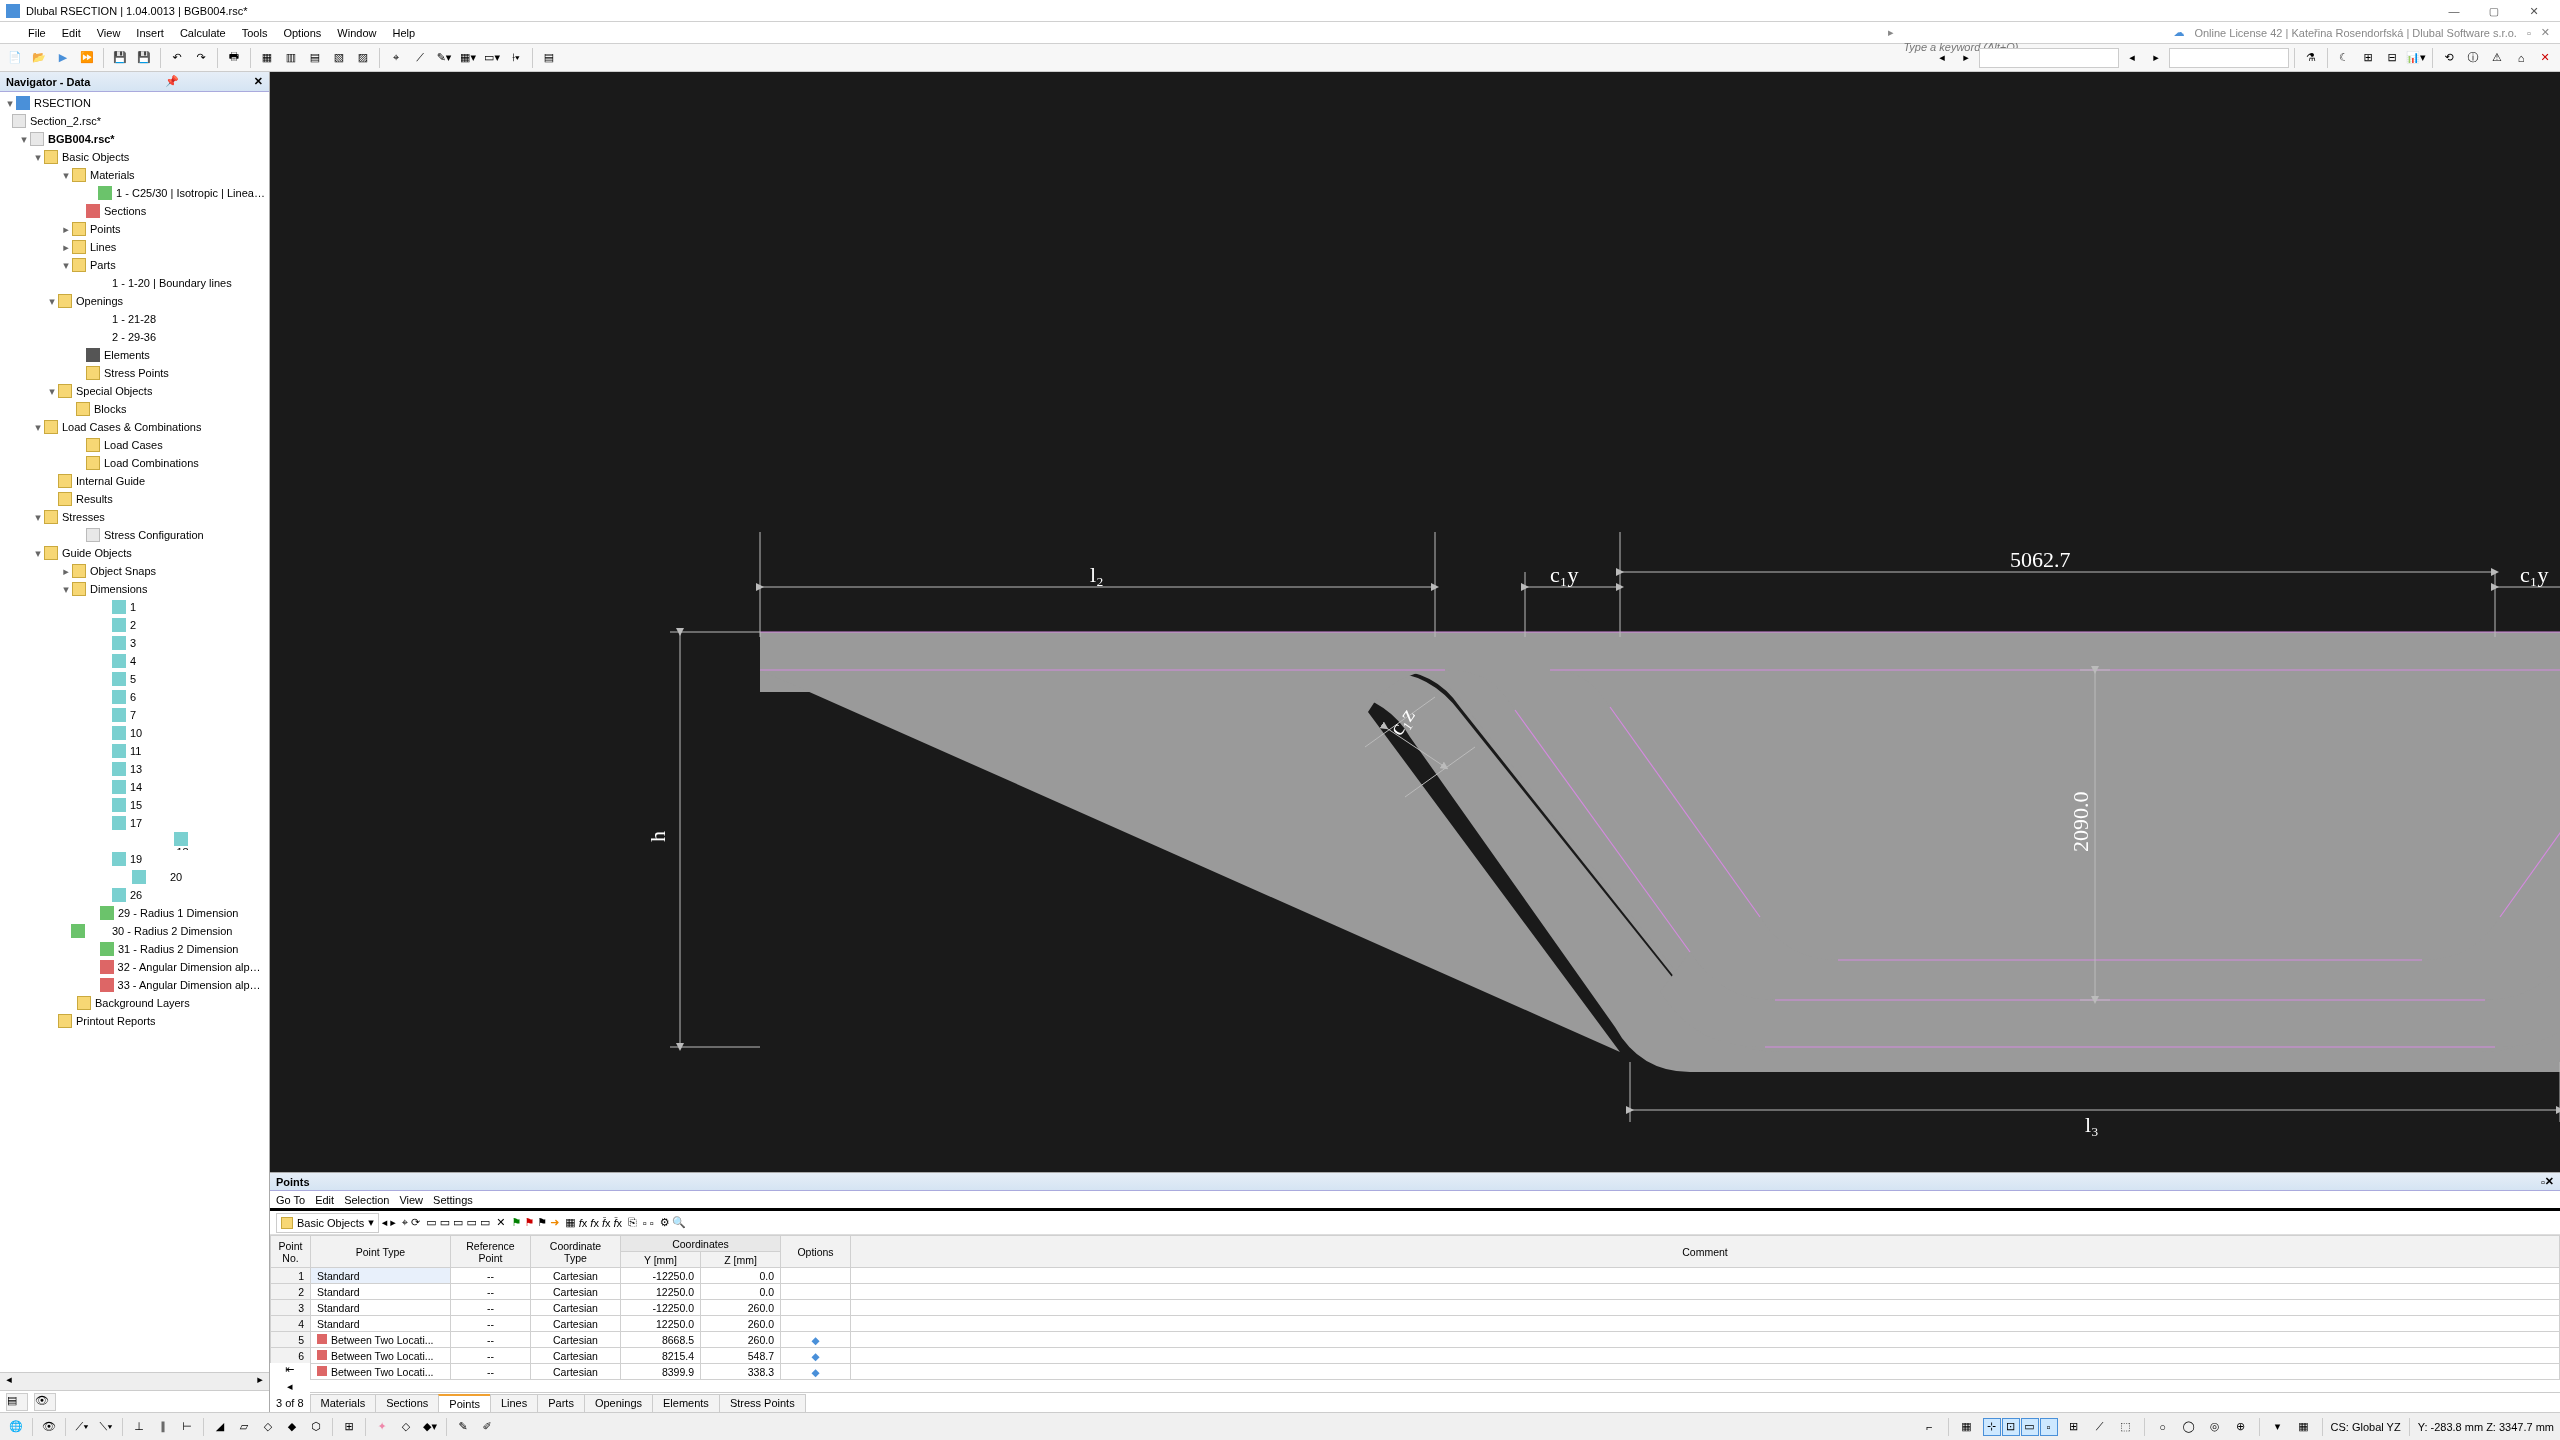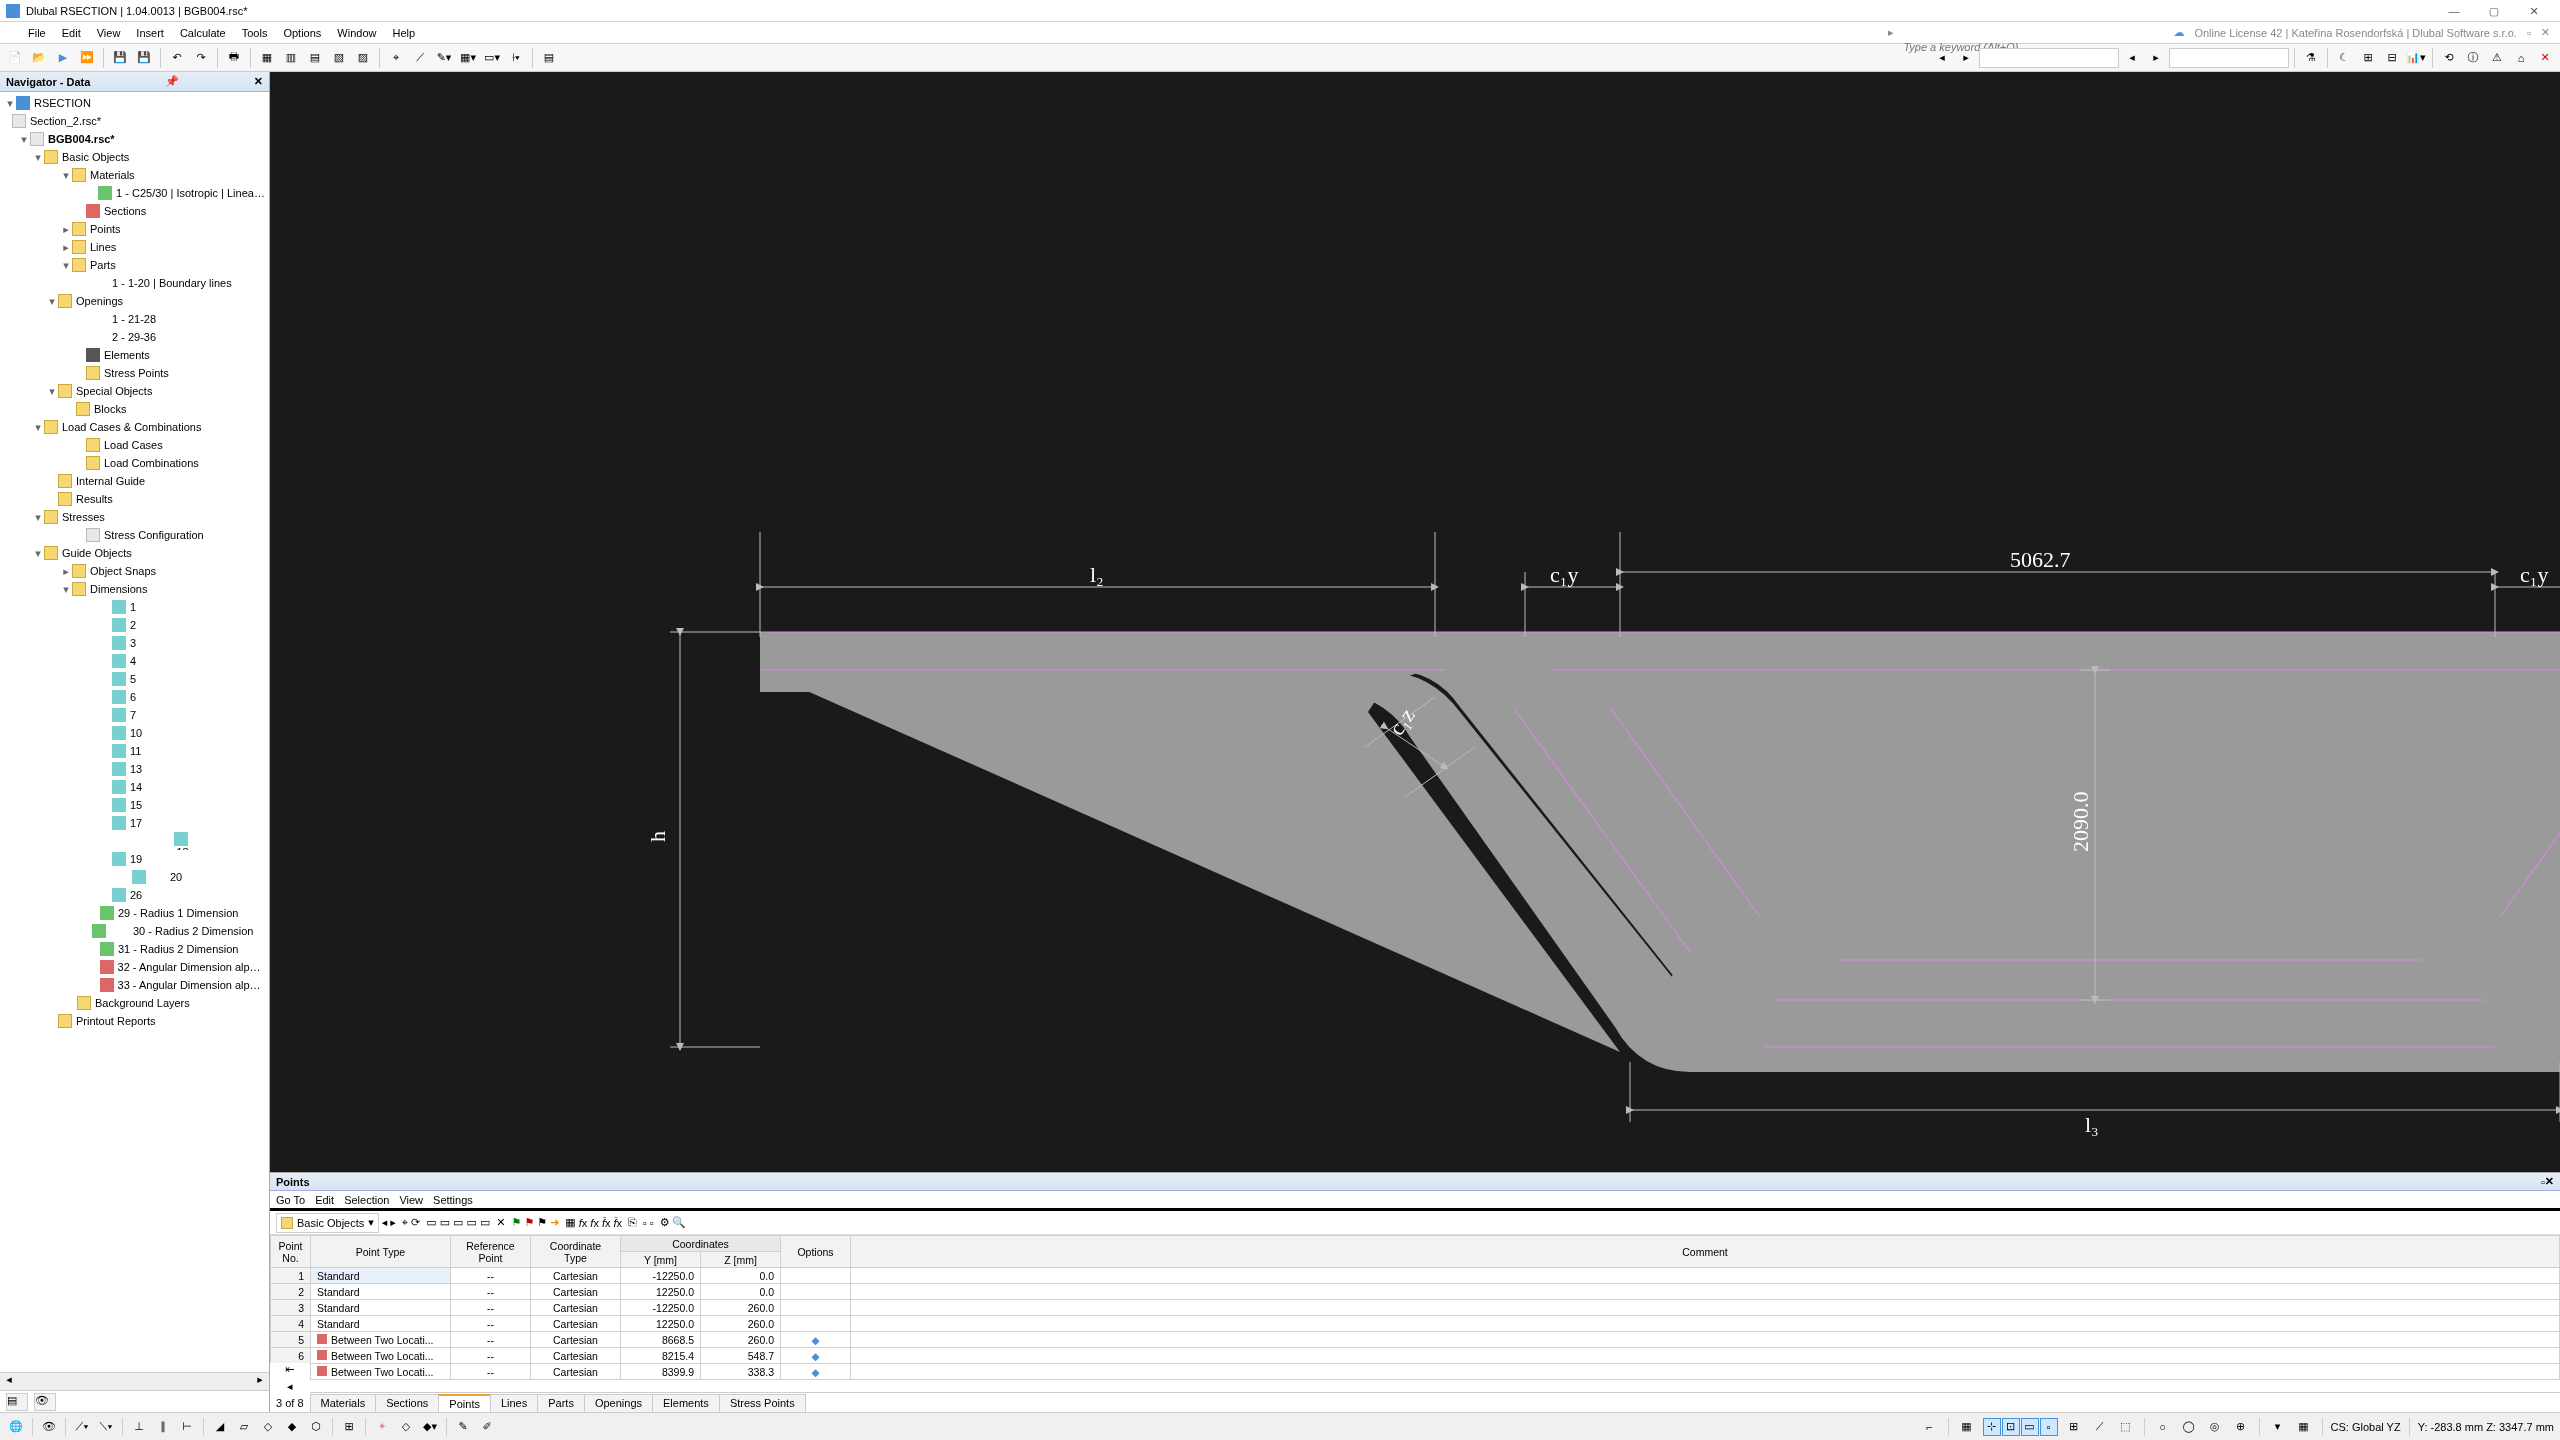--- a/index.html
+++ b/index.html
@@ -391,21 +391,21 @@
             <span class="ic ic-dim"></span>
             <span class="lbl">26</span>
           </div>
         </div>
       <div id="dims-named">
           <div class="row" style="padding-left: 88px;">
             <span class="tw"></span>
             <span class="ic ic-green"></span>
             <span class="lbl">29 - Radius 1 Dimension</span>
           </div>
-          <div class="row" style="padding-left: 57px; gap: 23px;">
+          <div class="row" style="padding-left: 36px; gap: 23px;">
             <span class="tw"></span>
             <span class="ic ic-green"></span>
             <span class="lbl">30 - Radius 2 Dimension</span>
           </div>
           <div class="row" style="padding-left: 88px;">
             <span class="tw"></span>
             <span class="ic ic-green"></span>
             <span class="lbl">31 - Radius 2 Dimension</span>
           </div>
           <div class="row" style="padding-left: 88px;">

